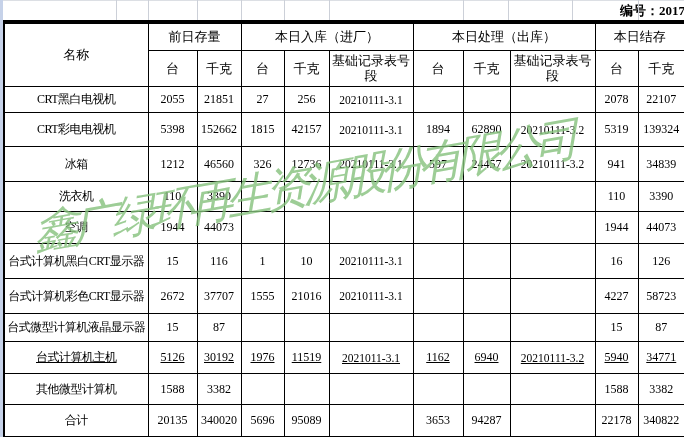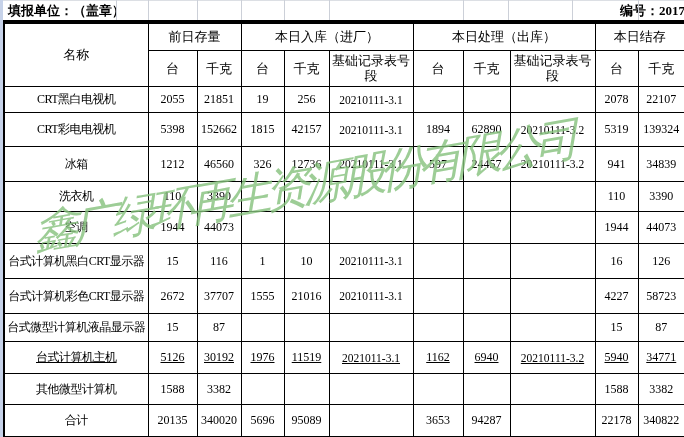--- a/index.html
+++ b/index.html
@@ -41,21 +41,20 @@
   }
 </style>
 </head>
 <body>
 
 <div class="screen">
   <div class="left-strip"></div>
 
   <div class="content">
     <div class="top-bar">
-      <span class="lbl lbl-unit">填报单位：（盖章）</span>
       <span class="lbl lbl-serial">编号：2017</span>
     <div class="vgrid" style="left: 113px;"></div>
         <div class="vgrid" style="left: 145px;"></div>
         <div class="vgrid" style="left: 194px;"></div>
         <div class="vgrid" style="left: 238px;"></div>
         <div class="vgrid" style="left: 281px;"></div>
         <div class="vgrid" style="left: 326px;"></div>
         <div class="vgrid" style="left: 460px;"></div>
         <div class="vgrid" style="left: 505px;"></div>
         <div class="vgrid" style="left: 569px;"></div>
@@ -95,21 +94,21 @@
           <th class="record-h">基础记录表号段</th>
           <th>台</th>
           <th>千克</th>
         </tr>
       </thead>
       <tbody>
           <tr style="height: 26px; margin-top: 24px;">
             <td class="name-cell">CRT黑白电视机</td>
             <td>2055</td>
             <td>21851</td>
-            <td>19</td>
+            <td>27</td>
             <td>256</td>
             <td class="record-cell">20210111-3.1</td>
             <td></td>
             <td></td>
             <td class="record-cell"></td>
             <td>2078</td>
             <td>22107</td>
           </tr>
           <tr style="height: 34px;">
             <td class="name-cell">CRT彩电电视机</td>

